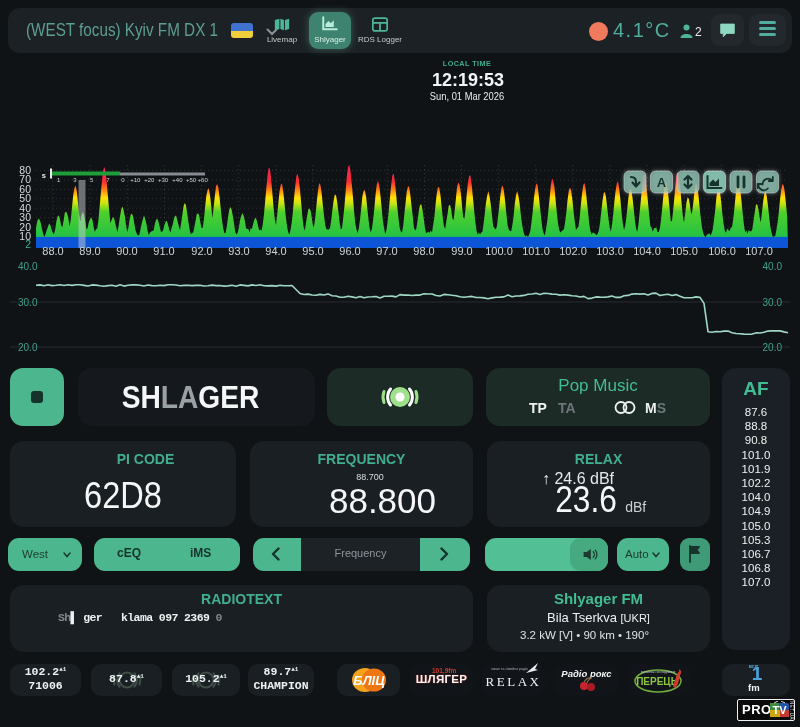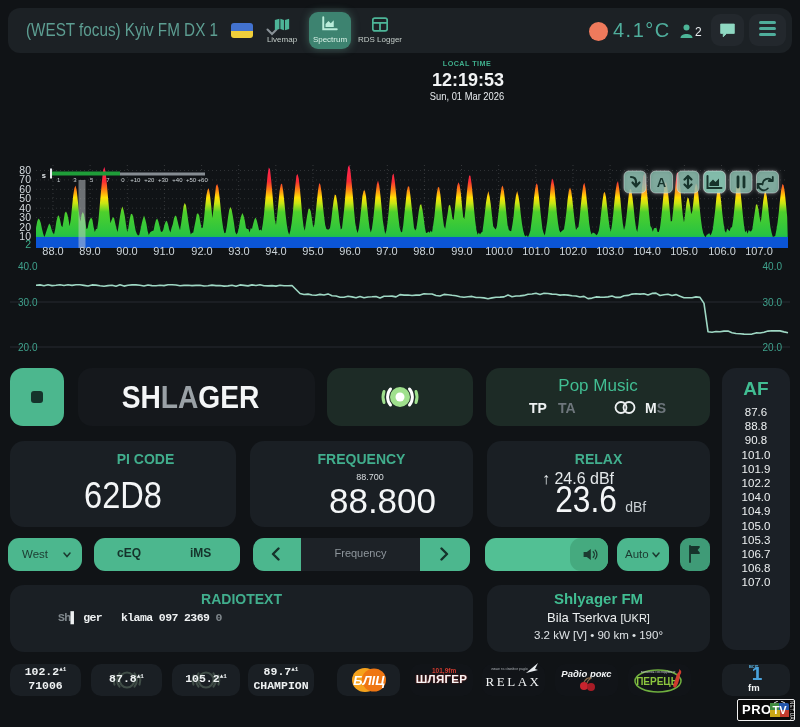--- a/index.html
+++ b/index.html
@@ -31,21 +31,21 @@
   <path d="M9.5 1 L15 3 L15 19 L9.5 17 Z" fill="#4db598"></path>
   <path d="M16.5 3 L23 1 L23 17 L16.5 19 Z" fill="#4db598"></path>
 </svg>
 <div class="abs" style="left:262px;top:35px;width:40px;text-align:center;font-size:8px;color:#c4cdc9;">Livemap</div>
 
 <div class="abs" style="left:309px;top:12px;width:42px;height:37px;background:#3d8370;border-radius:9px;box-shadow:0 0 8px rgba(120,200,175,0.35);"></div>
 <svg class="abs" style="left:321px;top:16px;" width="18" height="16" viewBox="0 0 24 20">
   <path d="M3 1 L3 17 L21 17" fill="none" stroke="#b9ecd9" stroke-width="2.6" stroke-linecap="round"></path>
   <path d="M6 14 L6 10 L10 6 L13 9 L17 5 L17 14 Z" fill="#b9ecd9"></path>
 </svg>
-<div class="abs" style="left:305px;top:35px;width:50px;text-align:center;font-size:8px;color:#d8f2e7;">Spectrum</div>
+<div class="abs" style="left:305px;top:35px;width:50px;text-align:center;font-size:8px;color:#d8f2e7;">Shlyager</div>
 
 <svg class="abs" style="left:372px;top:17px;" width="16" height="15" viewBox="0 0 20 18">
   <rect x="1" y="1" width="18" height="16" rx="2.5" fill="none" stroke="#4db598" stroke-width="2.2"></rect>
   <line x1="1" y1="7" x2="19" y2="7" stroke="#4db598" stroke-width="2.2"></line>
   <line x1="10" y1="7" x2="10" y2="17" stroke="#4db598" stroke-width="2.2"></line>
 </svg>
 <div class="abs" style="left:355px;top:35px;width:50px;text-align:center;font-size:8px;color:#c4cdc9;">RDS Logger</div>
 
 <div class="abs" style="left:589px;top:22px;width:19px;height:19px;border-radius:50%;background:#ef7a5c;"></div>
 <div class="abs" style="left:613px;top:19px;font-size:20px;color:#4fae9c;letter-spacing:1.5px;font-weight:300;">4.1°C</div>
@@ -262,21 +262,21 @@
 <svg class="abs" style="left:688px;top:545px;" width="14" height="18" viewBox="0 0 14 18">
   <path d="M2 1 v16 M2 2 h9 l-2.5 3 l2.5 3 h-9" fill="#17342c" stroke="#17342c" stroke-width="1.8" stroke-linejoin="round" stroke-linecap="round"></path>
 </svg>
 
 <div class="card" style="left:10px;top:585px;width:463px;height:67px;"></div>
 <div class="abs hdr" style="left:10px;top:591px;width:463px;">RADIOTEXT</div>
 <div class="abs" style="left:58px;top:611px;font-family:'Liberation Mono',monospace;font-size:11.5px;letter-spacing:-0.6px;font-weight:bold;color:#eef1f2;"><span style="color:#80888d;">Sh</span>▌ ger&nbsp;&nbsp;&nbsp;klama 097 2369 <span style="color:#80888d;">0</span></div>
 <div class="card" style="left:487px;top:585px;width:223px;height:67px;"></div>
 <div class="abs" style="left:487px;top:590px;width:223px;text-align:center;font-size:15px;font-weight:bold;color:#41bd92;">Shlyager FM</div>
 <div class="abs" style="left:487px;top:610px;width:223px;text-align:center;font-size:13px;color:#eef1f2;">Bila Tserkva <span style="font-size:11px;">[UKR]</span></div>
-<div class="abs" style="left:487px;top:629px;width:223px;text-align:center;font-size:11.5px;color:#dfe3e6;">3.2 kW [V] • 90 km • 190°</div>
+<div class="abs" style="left:473px;top:629px;width:223px;text-align:center;font-size:11.5px;color:#dfe3e6;">3.2 kW [V] • 90 km • 190°</div>
 
 <div class="card" style="left:10px;top:664px;width:71px;height:32px;border-radius:10px;"></div>
 <div class="abs" style="left:10px;top:663px;width:71px;text-align:center;font-family:'Liberation Mono',monospace;font-size:11.5px;font-weight:bold;color:#eef1f2;line-height:13.5px;">102.2<span style="font-size:6px;vertical-align:4px;">▲1</span><br>71006</div>
 <div class="card" style="left:91px;top:664px;width:71px;height:32px;border-radius:10px;"></div>
 <svg class="abs" style="left:107px;top:666px;" width="40" height="28" viewBox="0 0 48 32" opacity="0.85">
   <circle cx="24" cy="16" r="9" fill="none" stroke="#47564e" stroke-width="2.5"></circle>
   <path d="M15 8 a12.5 12.5 0 0 0 0 16 M33 8 a12.5 12.5 0 0 1 0 16 M9 10.5 a16 16 0 0 0 0 11 M39 10.5 a16 16 0 0 1 0 11" fill="none" stroke="#47564e" stroke-width="2.5" stroke-linecap="round"></path>
 </svg>
 <div class="abs" style="left:91px;top:672px;width:71px;text-align:center;font-family:'Liberation Mono',monospace;font-size:11.5px;font-weight:bold;color:#eef1f2;">87.8<span style="font-size:6px;vertical-align:4px;">▲1</span></div>
 <div class="card" style="left:172px;top:664px;width:68px;height:32px;border-radius:10px;"></div>

